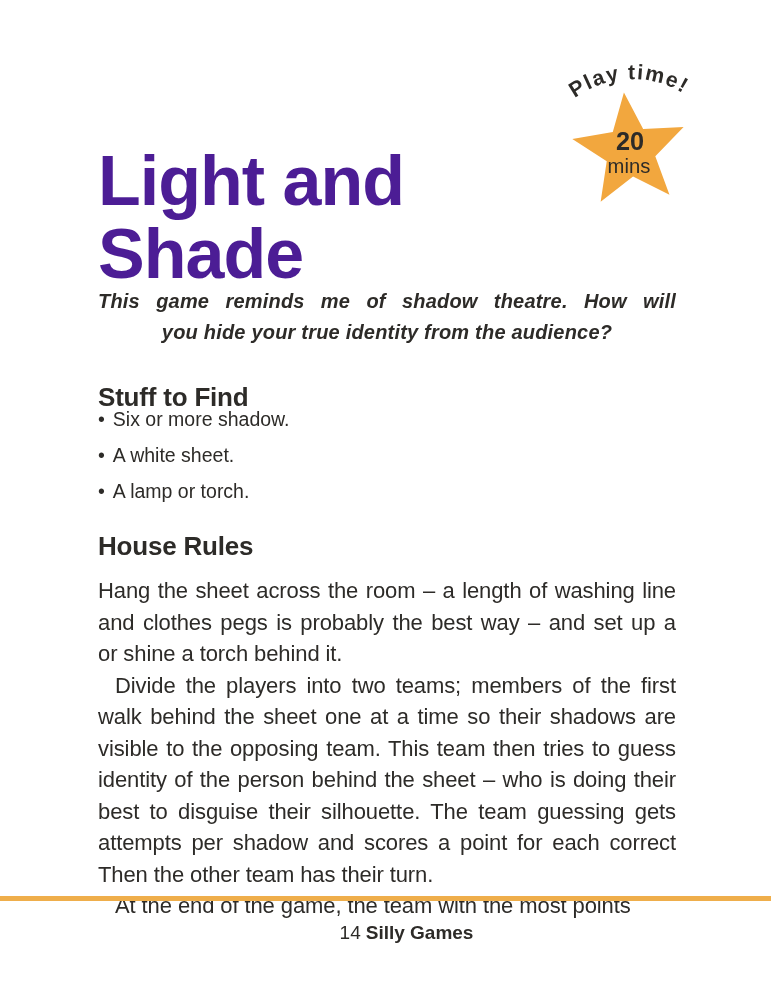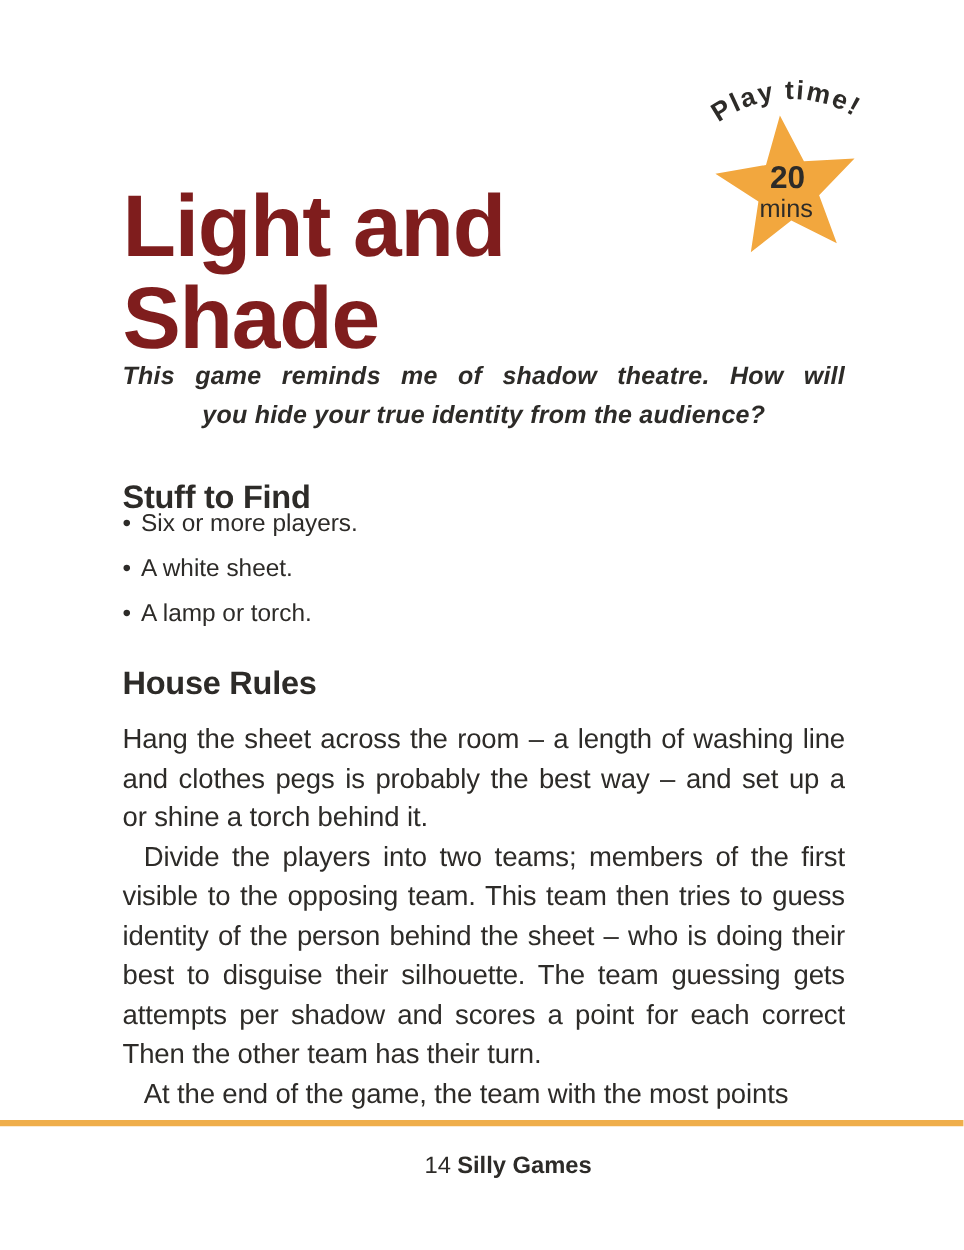--- a/index.html
+++ b/index.html
@@ -15,21 +15,21 @@
 
   
   .title {
     position: absolute;
     left: 98px;
     top: 98px;
     font-size: 70px;
     line-height: 73px;
     font-weight: bold;
     letter-spacing: -1px;
-    color: #7f1d1d;
+    color: #4c1d95;
   }
   .title .tline { display: block; }
 
   
   .badge {
     position: absolute;
     left: 546px;
     top: 50px;
     width: 168px;
     height: 172px;
@@ -169,38 +169,39 @@
 
   <div class="intro">
     <span class="jline">This game reminds me of shadow theatre. How will</span>
     <span class="nline">you hide your true identity from the audience?</span>
   </div>
 
   <h2 class="section-heading heading-stuff">Stuff to Find</h2>
 
   <div class="bullets">
     <div class="row">
-      <span class="dot">•</span><span>Six or more players.</span>
+      <span class="dot">•</span><span>Six or more shadow.</span>
     </div>
     <div class="row">
       <span class="dot">•</span><span>A white sheet.</span>
     </div>
     <div class="row">
       <span class="dot">•</span><span>A lamp or torch.</span>
     </div>
   </div>
 
   <h2 class="section-heading heading-rules">House Rules</h2>
 
   <div class="body-text">
     <div class="bline">Hang the sheet across the room – a length of washing line</div>
     <div class="bline">and clothes pegs is probably the best way – and set up a lamp</div>
     <div class="bline last">or shine a torch behind it.</div>
 
     <div class="bline indent">Divide the players into two teams; members of the first team</div>
+    <div class="bline">walk behind the sheet one at a time so their shadows are</div>
     <div class="bline">visible to the opposing team. This team then tries to guess the</div>
     <div class="bline">identity of the person behind the sheet – who is doing their</div>
     <div class="bline">best to disguise their silhouette. The team guessing gets two</div>
     <div class="bline">attempts per shadow and scores a point for each correct guess.</div>
     <div class="bline last">Then the other team has their turn.</div>
 
     <div class="bline last indent">At the end of the game, the team with the most points wins.</div>
   </div>
 
   <div class="footer-rule"></div>

